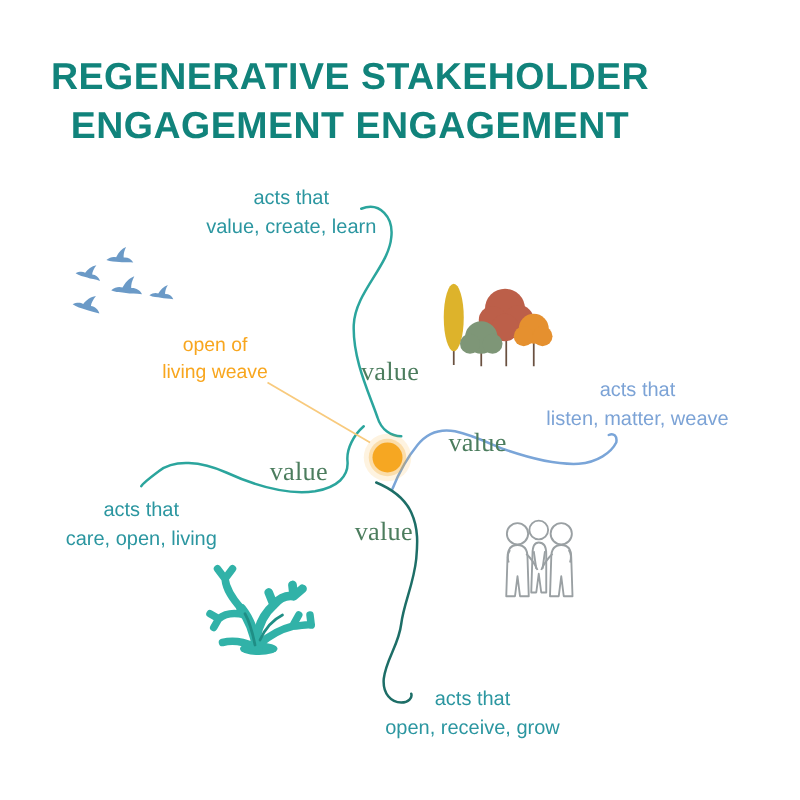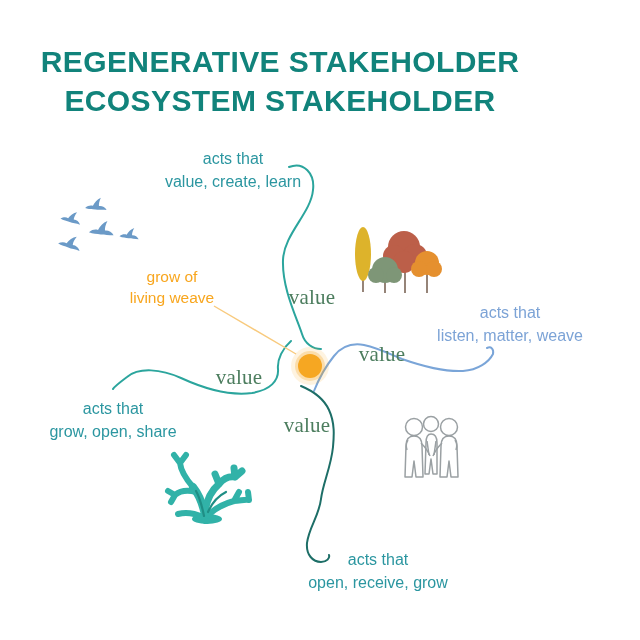--- a/index.html
+++ b/index.html
@@ -112,39 +112,39 @@
 
       <path d="M 440,477 L 441,446 C 441,439 444,436 449,436 C 454,436 457,439 457,446 L 458,477 L 451,477 L 449,461 L 447,477 Z"></path>
       <circle cx="449" cy="427" r="8.5"></circle>
       <path fill="none" d="M 442,443 C 438,447 435,451 433,456"></path>
       <path fill="none" d="M 455,440 C 457,443 457,447 456,450"></path>
     </g>
   </svg>
 
   <div class="title">
     <div>REGENERATIVE STAKEHOLDER</div>
-    <div>ECOSYSTEM STAKEHOLDER</div>
+    <div>ENGAGEMENT ENGAGEMENT</div>
   </div>
 
   <div class="lbl heart-lbl heart-pos">
-    <div>grow of</div>
+    <div>open of</div>
     <div>living weave</div>
   </div>
 
   <div class="lbl acts teal acts-top">
     <div>acts that</div>
     <div>value, create, learn</div>
   </div>
   <div class="lbl acts blue acts-right">
     <div>acts that</div>
     <div>listen, matter, weave</div>
   </div>
   <div class="lbl acts teal acts-left">
     <div>acts that</div>
-    <div>grow, open, share</div>
+    <div>care, open, living</div>
   </div>
   <div class="lbl acts teal acts-bottom">
     <div>acts that</div>
     <div>open, receive, grow</div>
   </div>
 
   <div class="lbl value value-top">value</div>
   <div class="lbl value value-right">value</div>
   <div class="lbl value value-left">value</div>
   <div class="lbl value value-bottom">value</div>

